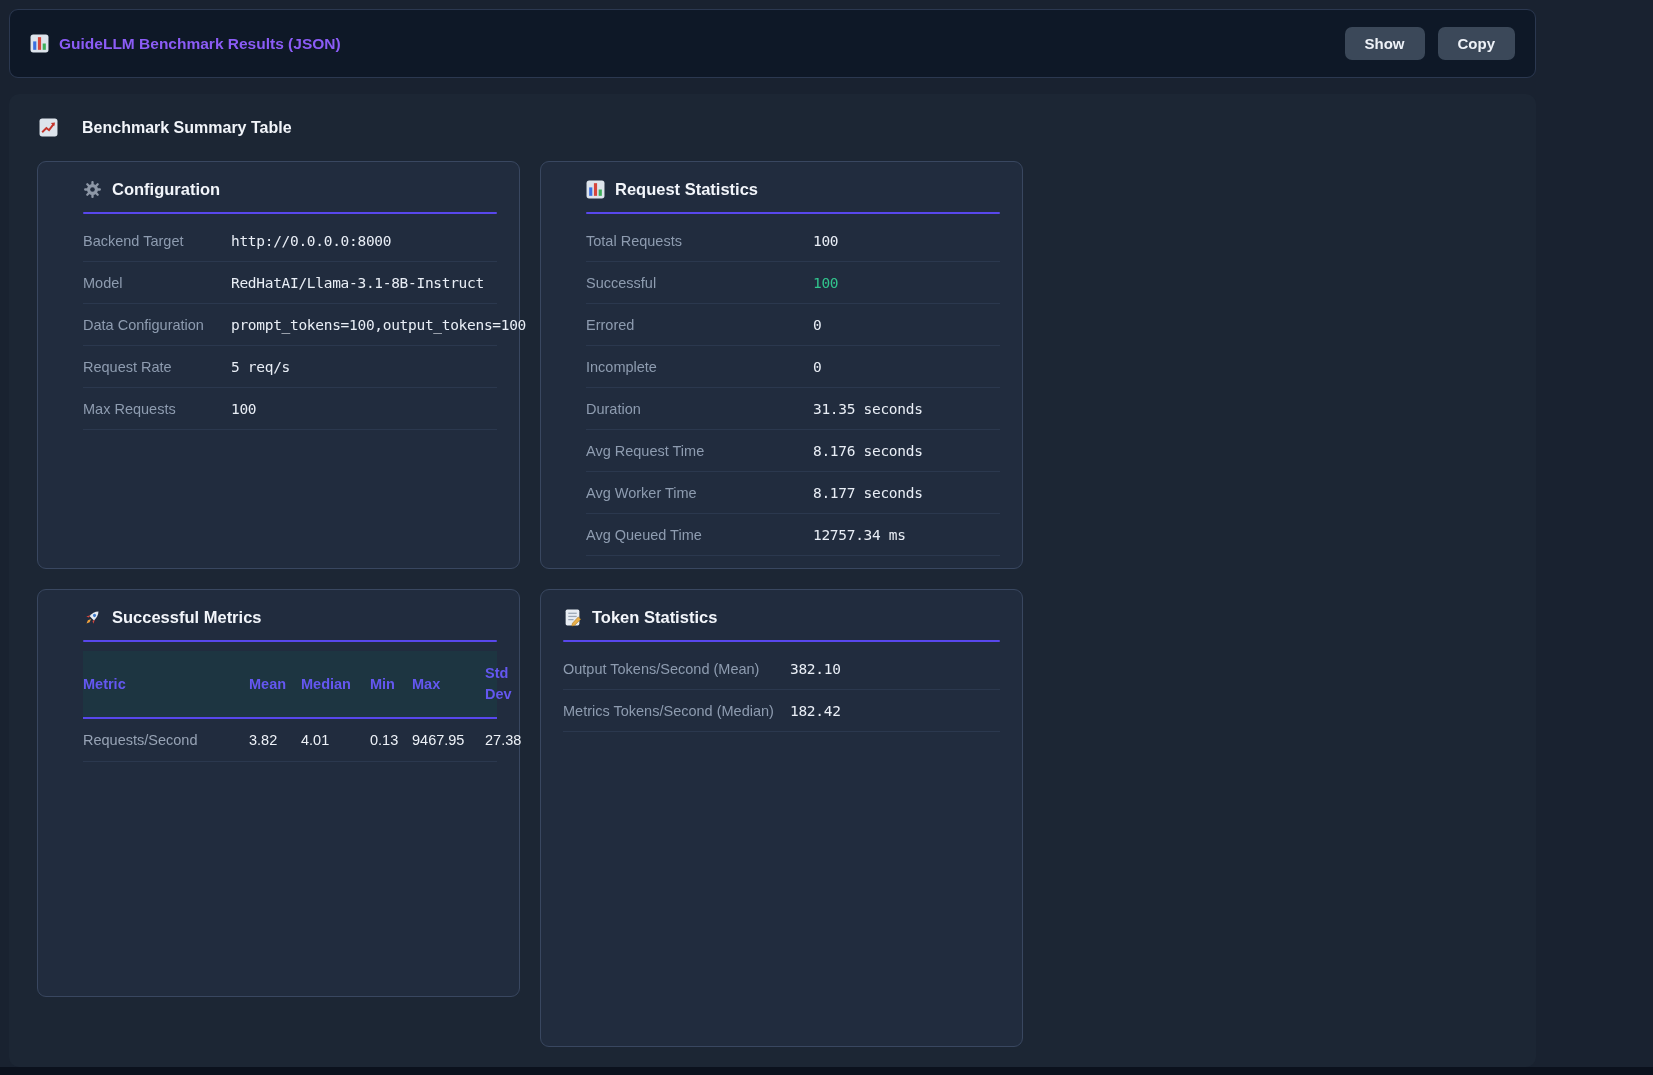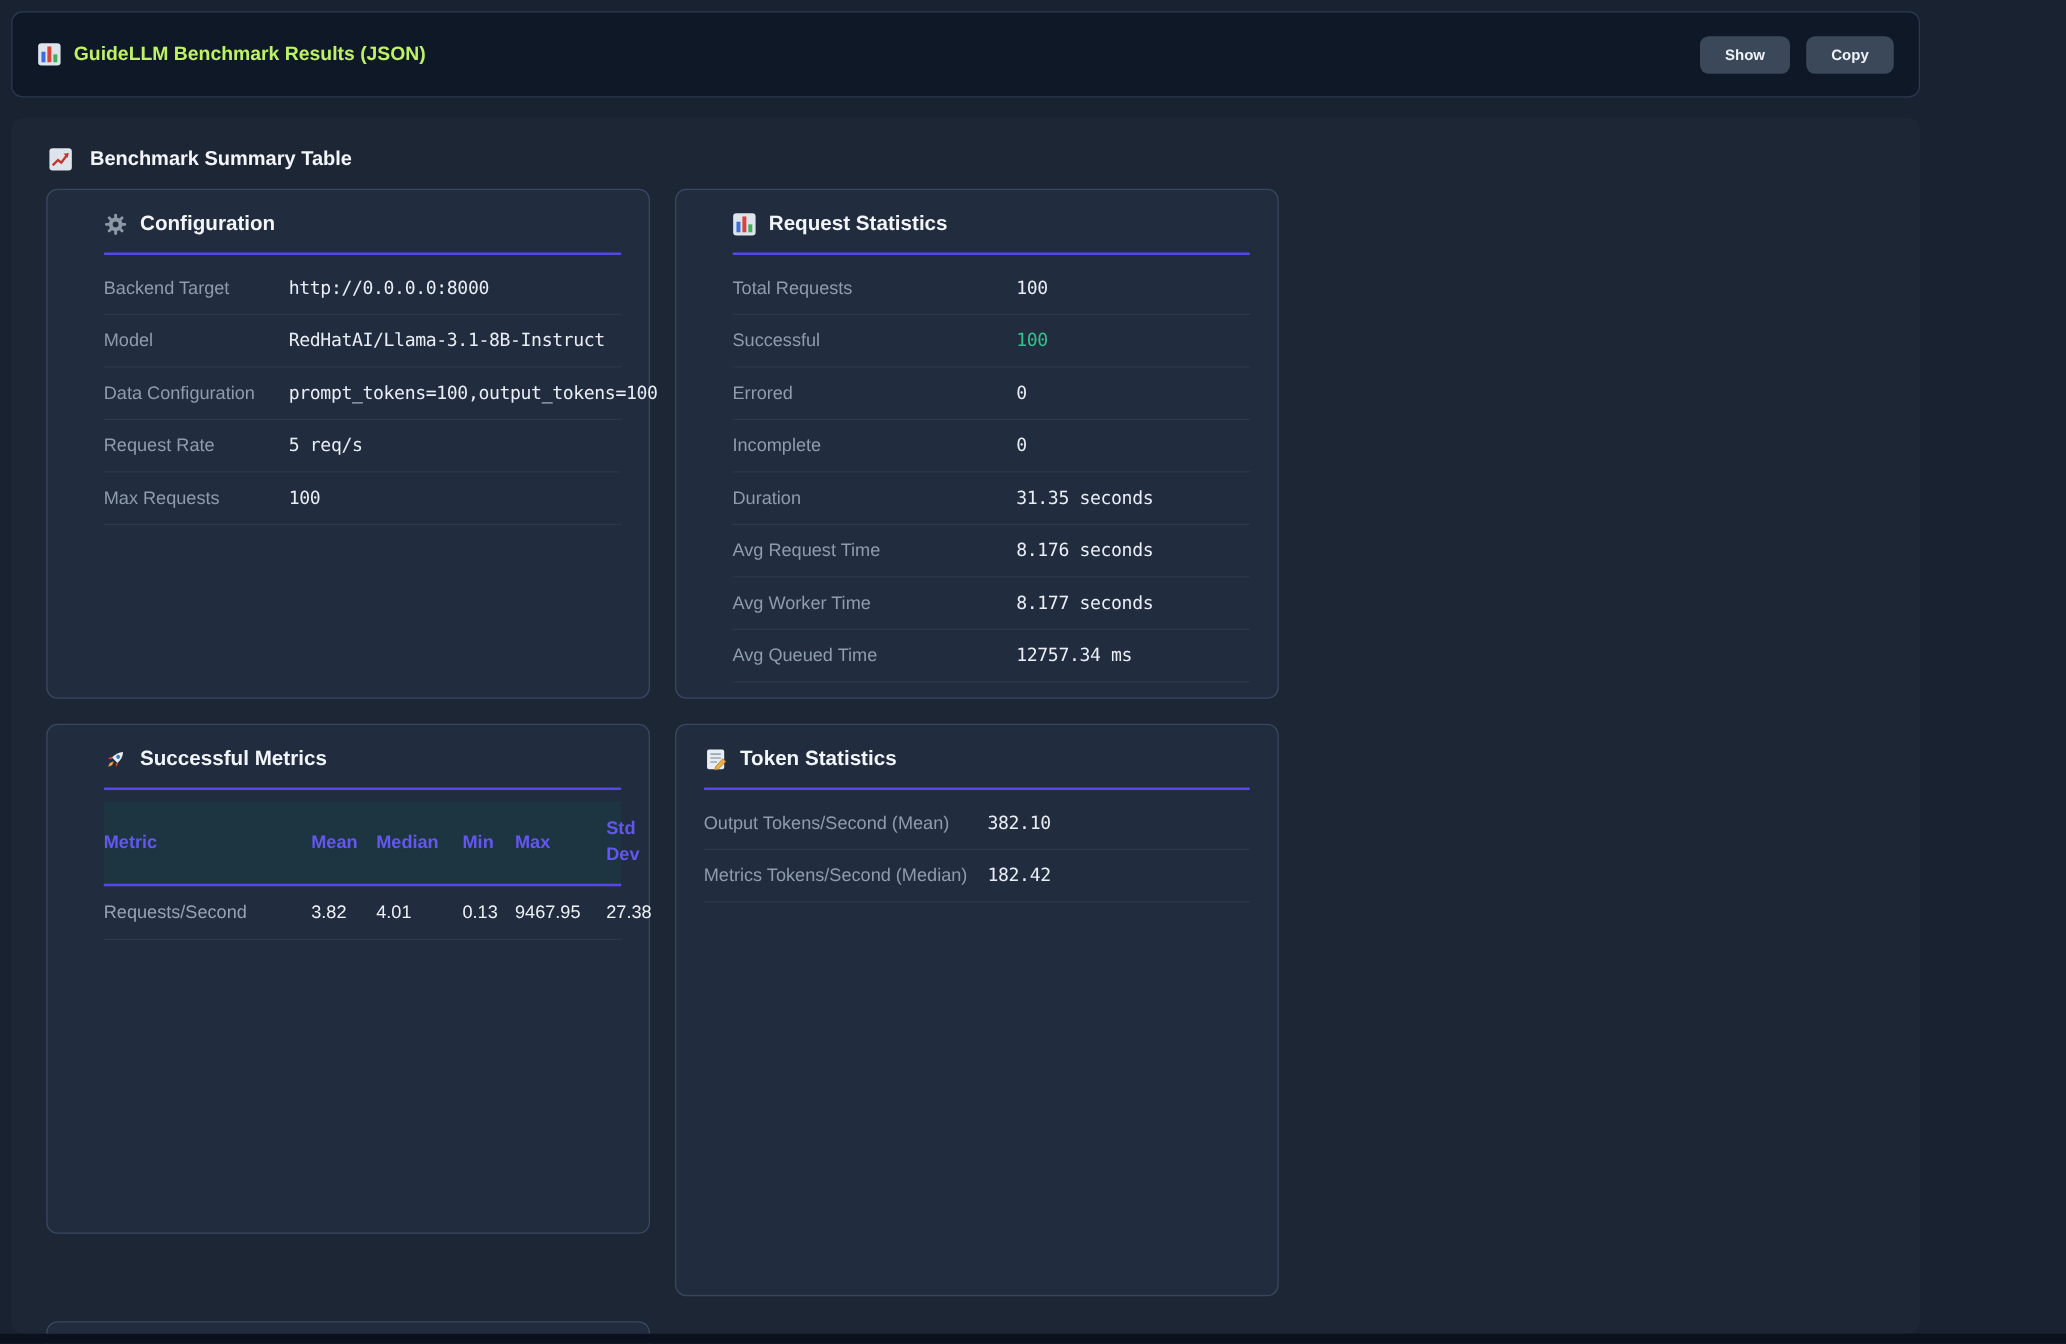--- a/index.html
+++ b/index.html
@@ -13,33 +13,33 @@
   }
   .icon { display:inline-flex; width:19px; height:19px; flex:0 0 auto; }
   .icon svg { width:100%; height:100%; }
 
   
   .header-bar {
     position:absolute; left:9px; top:9px; width:1527px; height:69px;
     background:#0e1827; border:1px solid #2b3850; border-radius:9px;
     display:flex; align-items:center; padding:0 20px;
   }
-  .header-title { display:flex; align-items:center; gap:10px; color:#bef264; font-weight:bold; font-size:15.5px; }
+  .header-title { display:flex; align-items:center; gap:10px; color:#8b5cf6; font-weight:bold; font-size:15.5px; }
   .header-actions { margin-left:auto; display:flex; gap:13px; }
   .btn {
-    background:#3b4859; color:#eef2f8; font-weight:bold; font-size:12px;
+    background:#3b4859; color:#eef2f8; font-weight:bold; font-size:15px;
     border:none; border-radius:7px; padding:8px 20px; font-family:inherit; cursor:pointer;
   }
 
   
   .main-container {
     position:absolute; left:9px; top:94px; width:1527px; height:973px;
     background:#1c2634; border-radius:10px; padding:24px 19px;
   }
-  .section-heading { display:flex; align-items:center; gap:14px; color:#f2f5fa; font-weight:bold; font-size:16px; margin:0 0 14px 11px; }
+  .section-heading { display:flex; align-items:center; gap:24px; color:#f2f5fa; font-weight:bold; font-size:16px; margin:0 0 24px 11px; }
   .cards-grid { display:flex; flex-wrap:wrap; gap:20px 20px; margin-left:9px; }
 
   .card {
     width:483px; background:#212c3e; border:1px solid #394760; border-radius:9px;
     padding:18px 22px 12px 22px;
   }
   .card.h1 { height:408px;padding-left:45px; }
   .card.h2 { height:458px; }
   .card-title { display:flex; align-items:center; gap:10px; color:#f2f5fa; font-weight:bold; font-size:16.5px; }
   .accent-rule { height:2px; background:#5847ec; margin-top:13px; border-radius:1px; }

